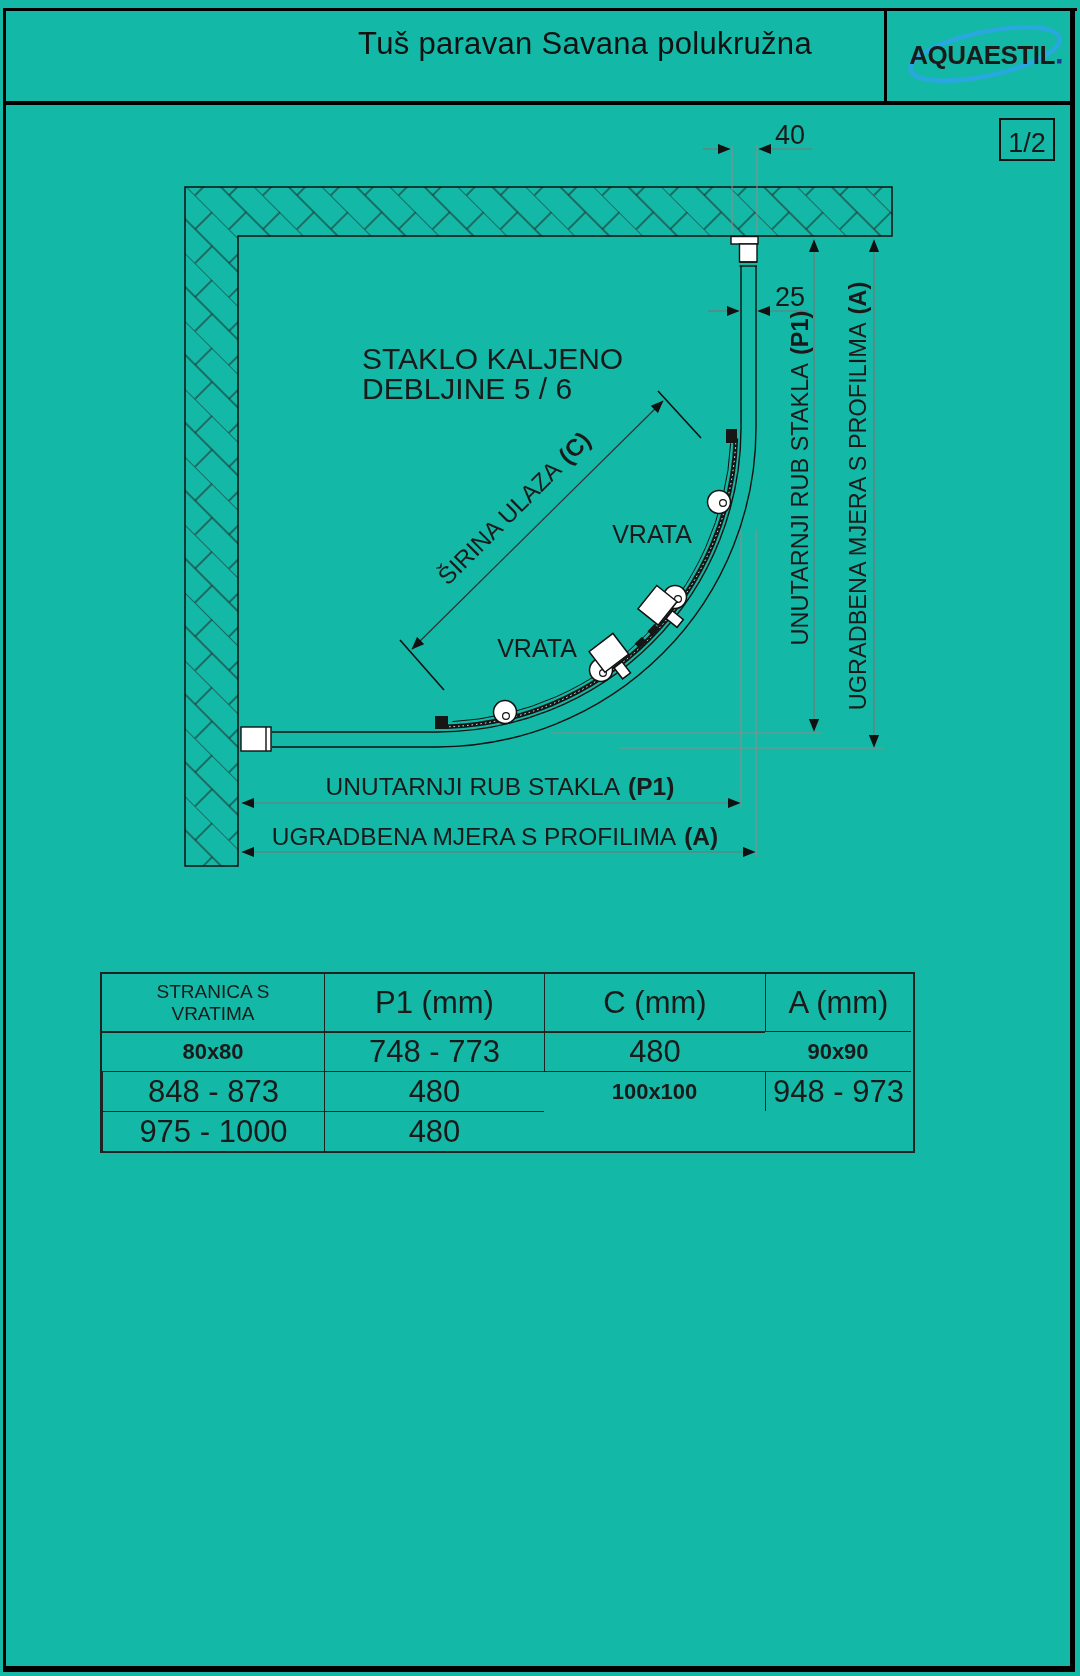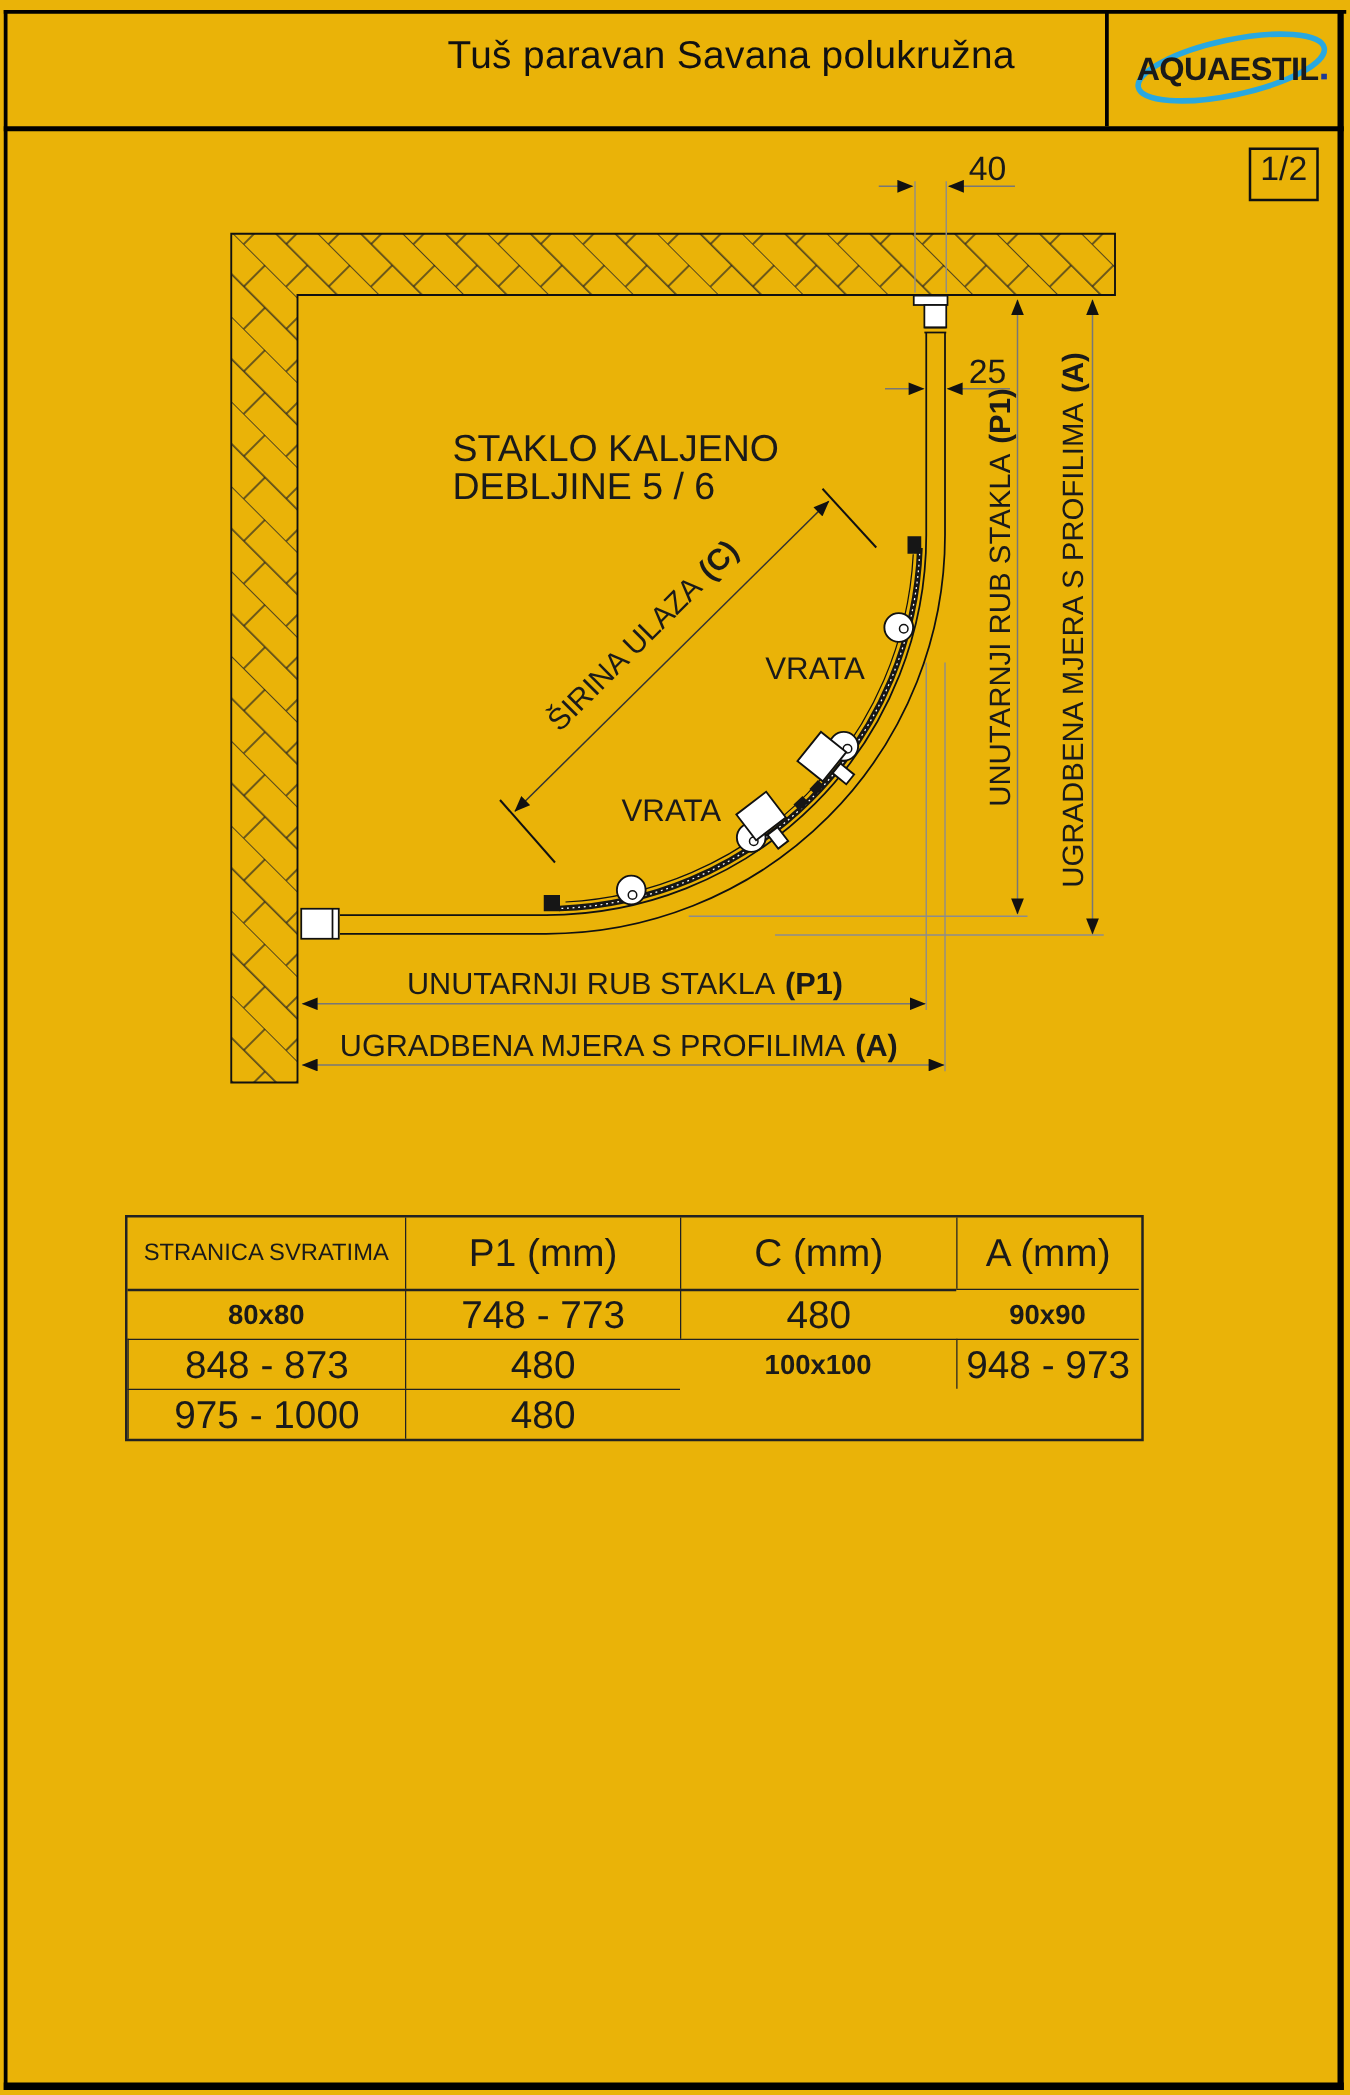--- a/index.html
+++ b/index.html
@@ -1,33 +1,33 @@
 <!DOCTYPE html>
 <html><head>
 <meta charset="utf-8">
 <style>
   html,body{margin:0;padding:0;background:#fff;}
-  #page{position:relative;width:1080px;height:1676px;background:#eab308;
+  #page{position:relative;width:1080px;height:1676px;background:#14b8a6;
         font-family:"Liberation Sans",sans-serif;color:#1a1a1a;overflow:hidden;}
   .edge{position:absolute;background:#000;}
   #title{position:absolute;left:180px;top:26px;width:810px;text-align:center;
          font-size:31px;letter-spacing:.3px;color:#111;}
   #pagenum{position:absolute;left:999px;top:118px;width:52px;height:39px;
-           border:2px solid #111;display:flex;align-items:flex-start;justify-content:center;
+           border:2px solid #111;display:flex;align-items:flex-end;justify-content:center;
            font-size:27px;}
   #logo{position:absolute;left:885px;top:10px;}
   
   #sizes{position:absolute;left:100px;top:972px;width:815px;border:2px solid #222;
          box-sizing:border-box;display:grid;grid-template-columns:222px 220px 221px 146px;
          grid-template-rows:57px 40px 40px 40px;}
   #sizes .c{border-left:1px solid #222;border-top:1px solid #222;display:flex;
             align-items:center;justify-content:center;font-size:31px;box-sizing:border-box;}
   #sizes .c.nl{border-left:none;}
   #sizes .c.nt{border-top:none;}
-  #sizes .c.hd1{flex-direction:row;font-size:19px;line-height:22px;}
+  #sizes .c.hd1{flex-direction:column;font-size:19px;line-height:22px;}
   #sizes .c.hb{border-top:2px solid #222;}
   #sizes .c.bold{font-weight:bold;font-size:22px;}
   svg text{fill:#1a1a1a;}
 </style>
 </head>
 <body>
 
 <div id="page">
 
   <div class="edge" style="left:3px;top:8px;width:1074px;height:3px;"></div>

